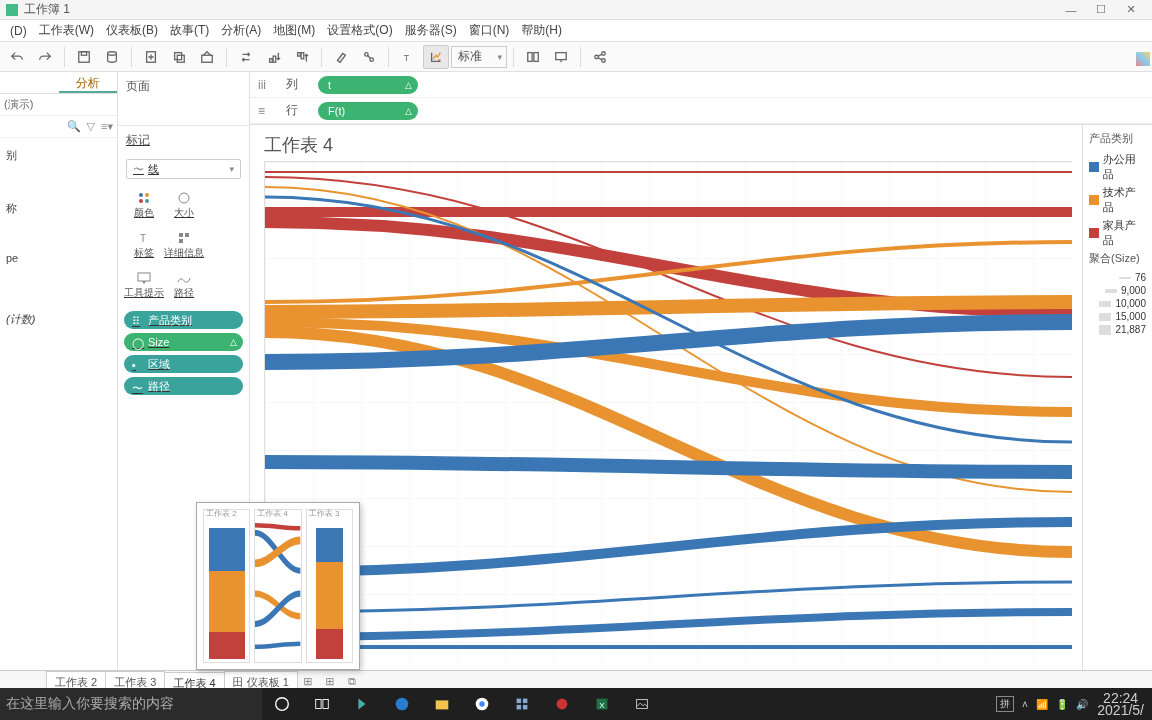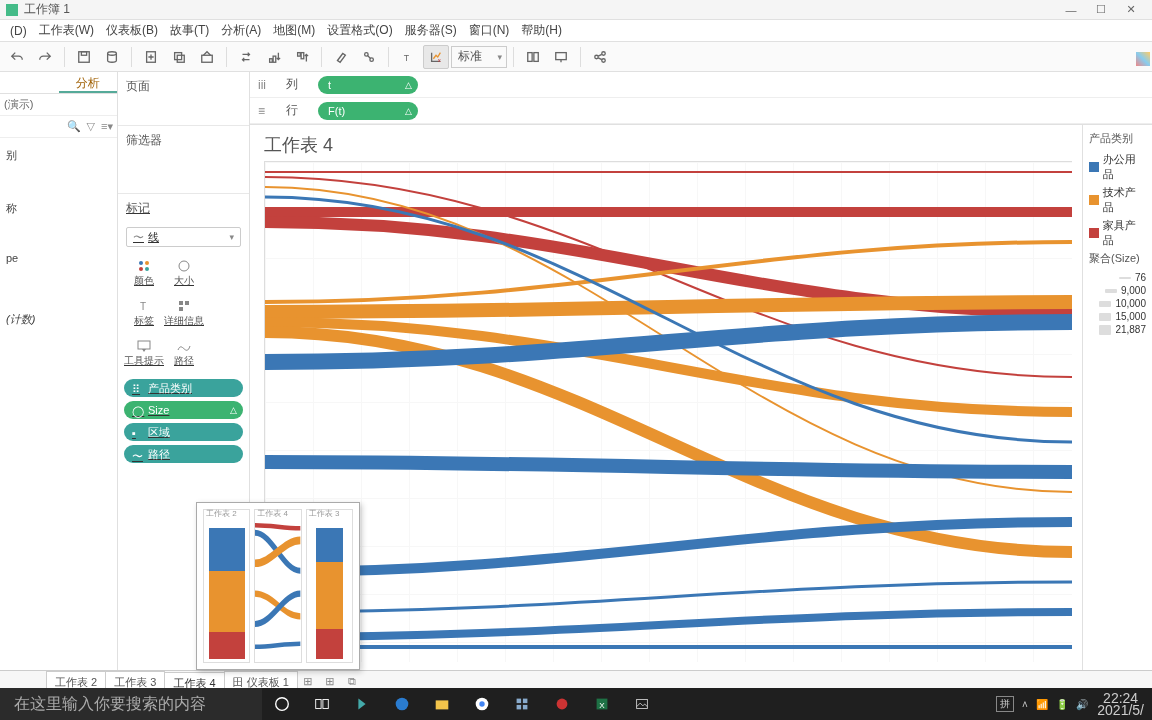--- a/index.html
+++ b/index.html
@@ -60,21 +60,21 @@
 .size-sw { background:#ddd; border-radius:1px;}
 .thumbs { position:absolute; left:196px; bottom:50px; width:164px; height:168px; background:#fff; border:1px solid #aaa; box-shadow:2px 2px 6px rgba(0,0,0,.2); padding:6px; display:flex; gap:4px;}
 .thumbs .th { flex:1; border:1px solid #ddd; position:relative;}
 .thumbs .th .tl { position:absolute; top:-2px; left:2px; font-size:8px; color:#999;}
 .sheet-tabs { height:22px; border-top:1px solid #ccc; background:#f7f7f7; display:flex; align-items:center; padding-left:46px; gap:0;}
 .stab { padding:3px 8px; font-size:11px; border:1px solid #ccc; border-bottom:none; background:#fff; color:#555; margin-right:-1px;}
 .stab.on { background:#fff; color:#333; position:relative; top:1px;}
 .sbtn { width:22px; text-align:center; color:#888; font-size:11px;}
 .status { height:18px; background:#f7f7f7; border-top:1px solid #e0e0e0; font-size:10px; color:#666; padding:2px 8px; display:flex; gap:20px;}
 .taskbar { position:absolute; bottom:0; left:0; right:0; height:32px; background:#1f1f1f; display:flex; align-items:center; color:#ccc;}
-.taskbar .searchbox { width:262px; height:32px; background:#2b2b2b; display:flex; align-items:center; padding:0 14px; color:#aaa; font-size:16px;}
+.taskbar .searchbox { width:262px; height:32px; background:#2b2b2b; display:flex; align-items:center; padding:0 6px; color:#aaa; font-size:14px;}
 .taskbar .tb-ico { width:40px; height:32px; display:flex; align-items:center; justify-content:center;}
 .taskbar .tb-ico svg { width:18px; height:18px;}
 .taskbar .tray { margin-left:auto; display:flex; align-items:center; gap:8px; padding-right:8px; font-size:10px;}
 .taskbar .clock { text-align:center; line-height:12px; font-size:14px;}
 .showme { position:absolute; right:2px; top:52px; width:14px; height:14px; background:linear-gradient(45deg,#e88,#8ce,#fc6);}
 </style>
 </head>
 <body>
 
 <div class="titlebar">
@@ -235,24 +235,20 @@
       <div class="fld" style="margin-top:30px">称</div>
       <div class="fld" style="margin-top:28px">pe</div>
       <div class="fld" style="margin-top:40px;font-style:italic">(计数)</div>
     </div>
   </div>
 
   <div class="col-cards">
     <div class="card">
       <div class="card-h">页面</div>
       <div style="height:24px"></div>
-    </div>
-    <div class="card">
-      <div class="card-h">筛选器</div>
-      <div style="height:38px"></div>
     </div>
     <div class="card" style="border-bottom:none;text-decoration:underline;">
       <div class="card-h">标记</div>
       <div class="marks-combo">
         <span class="ico">〜</span>
         <span>线</span>
       </div>
       <div class="marks-grid">
         <div class="mg">
             <svg viewBox="0 0 16 16">

